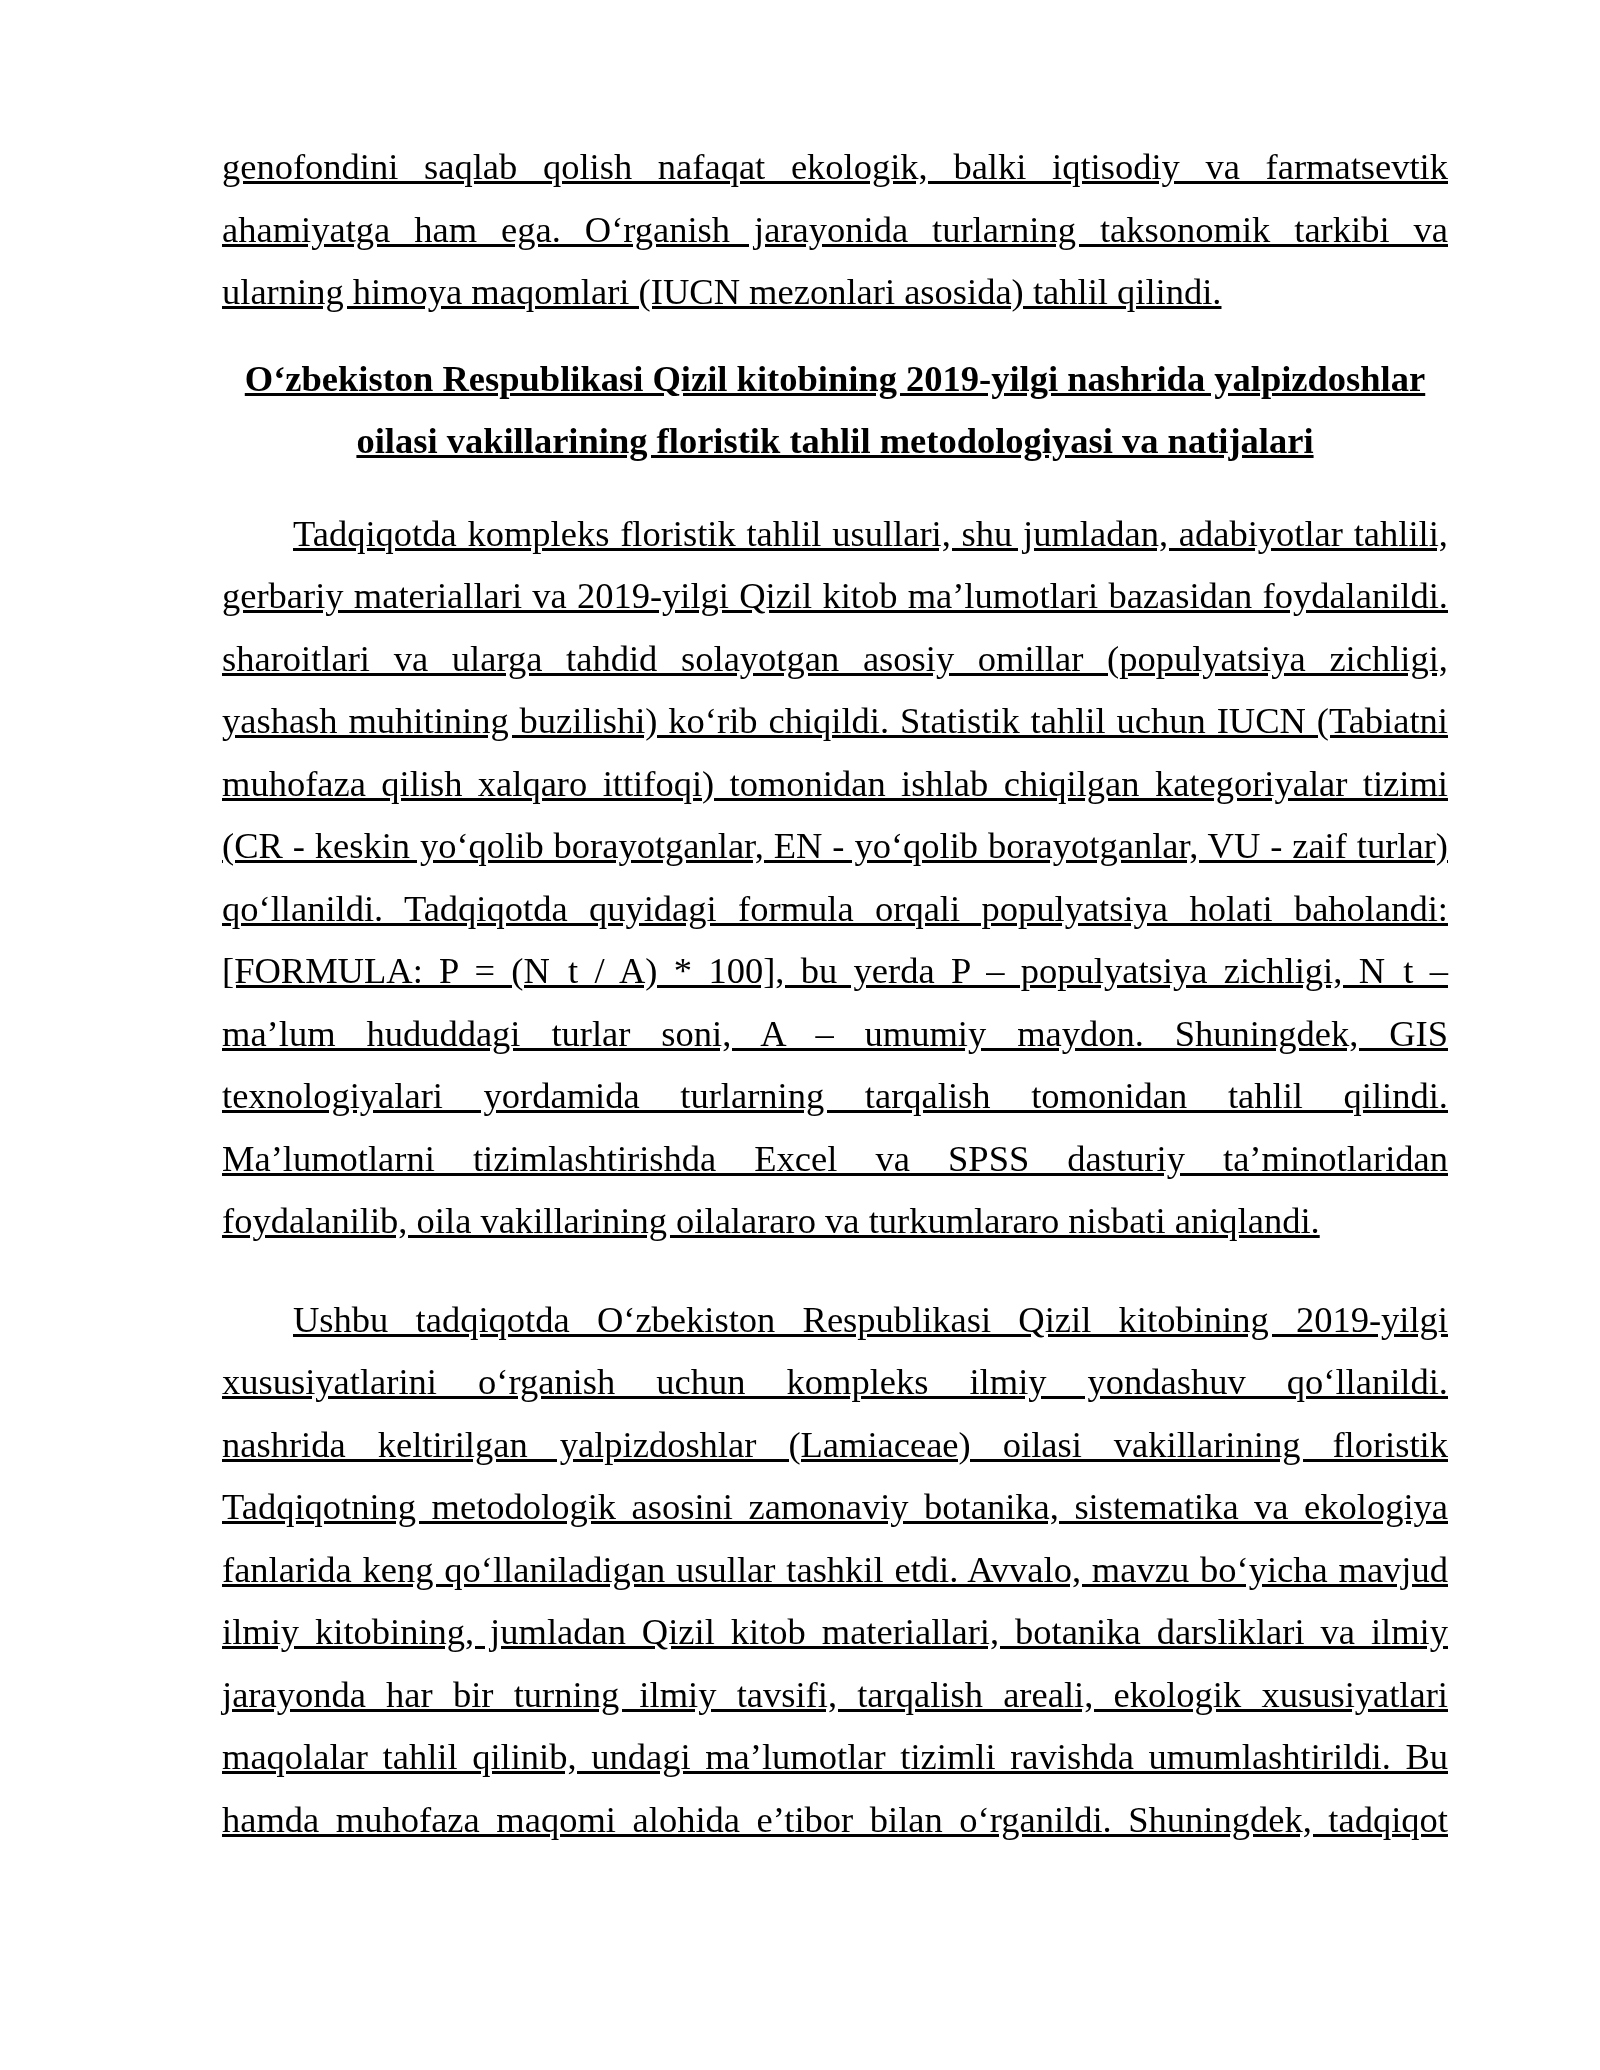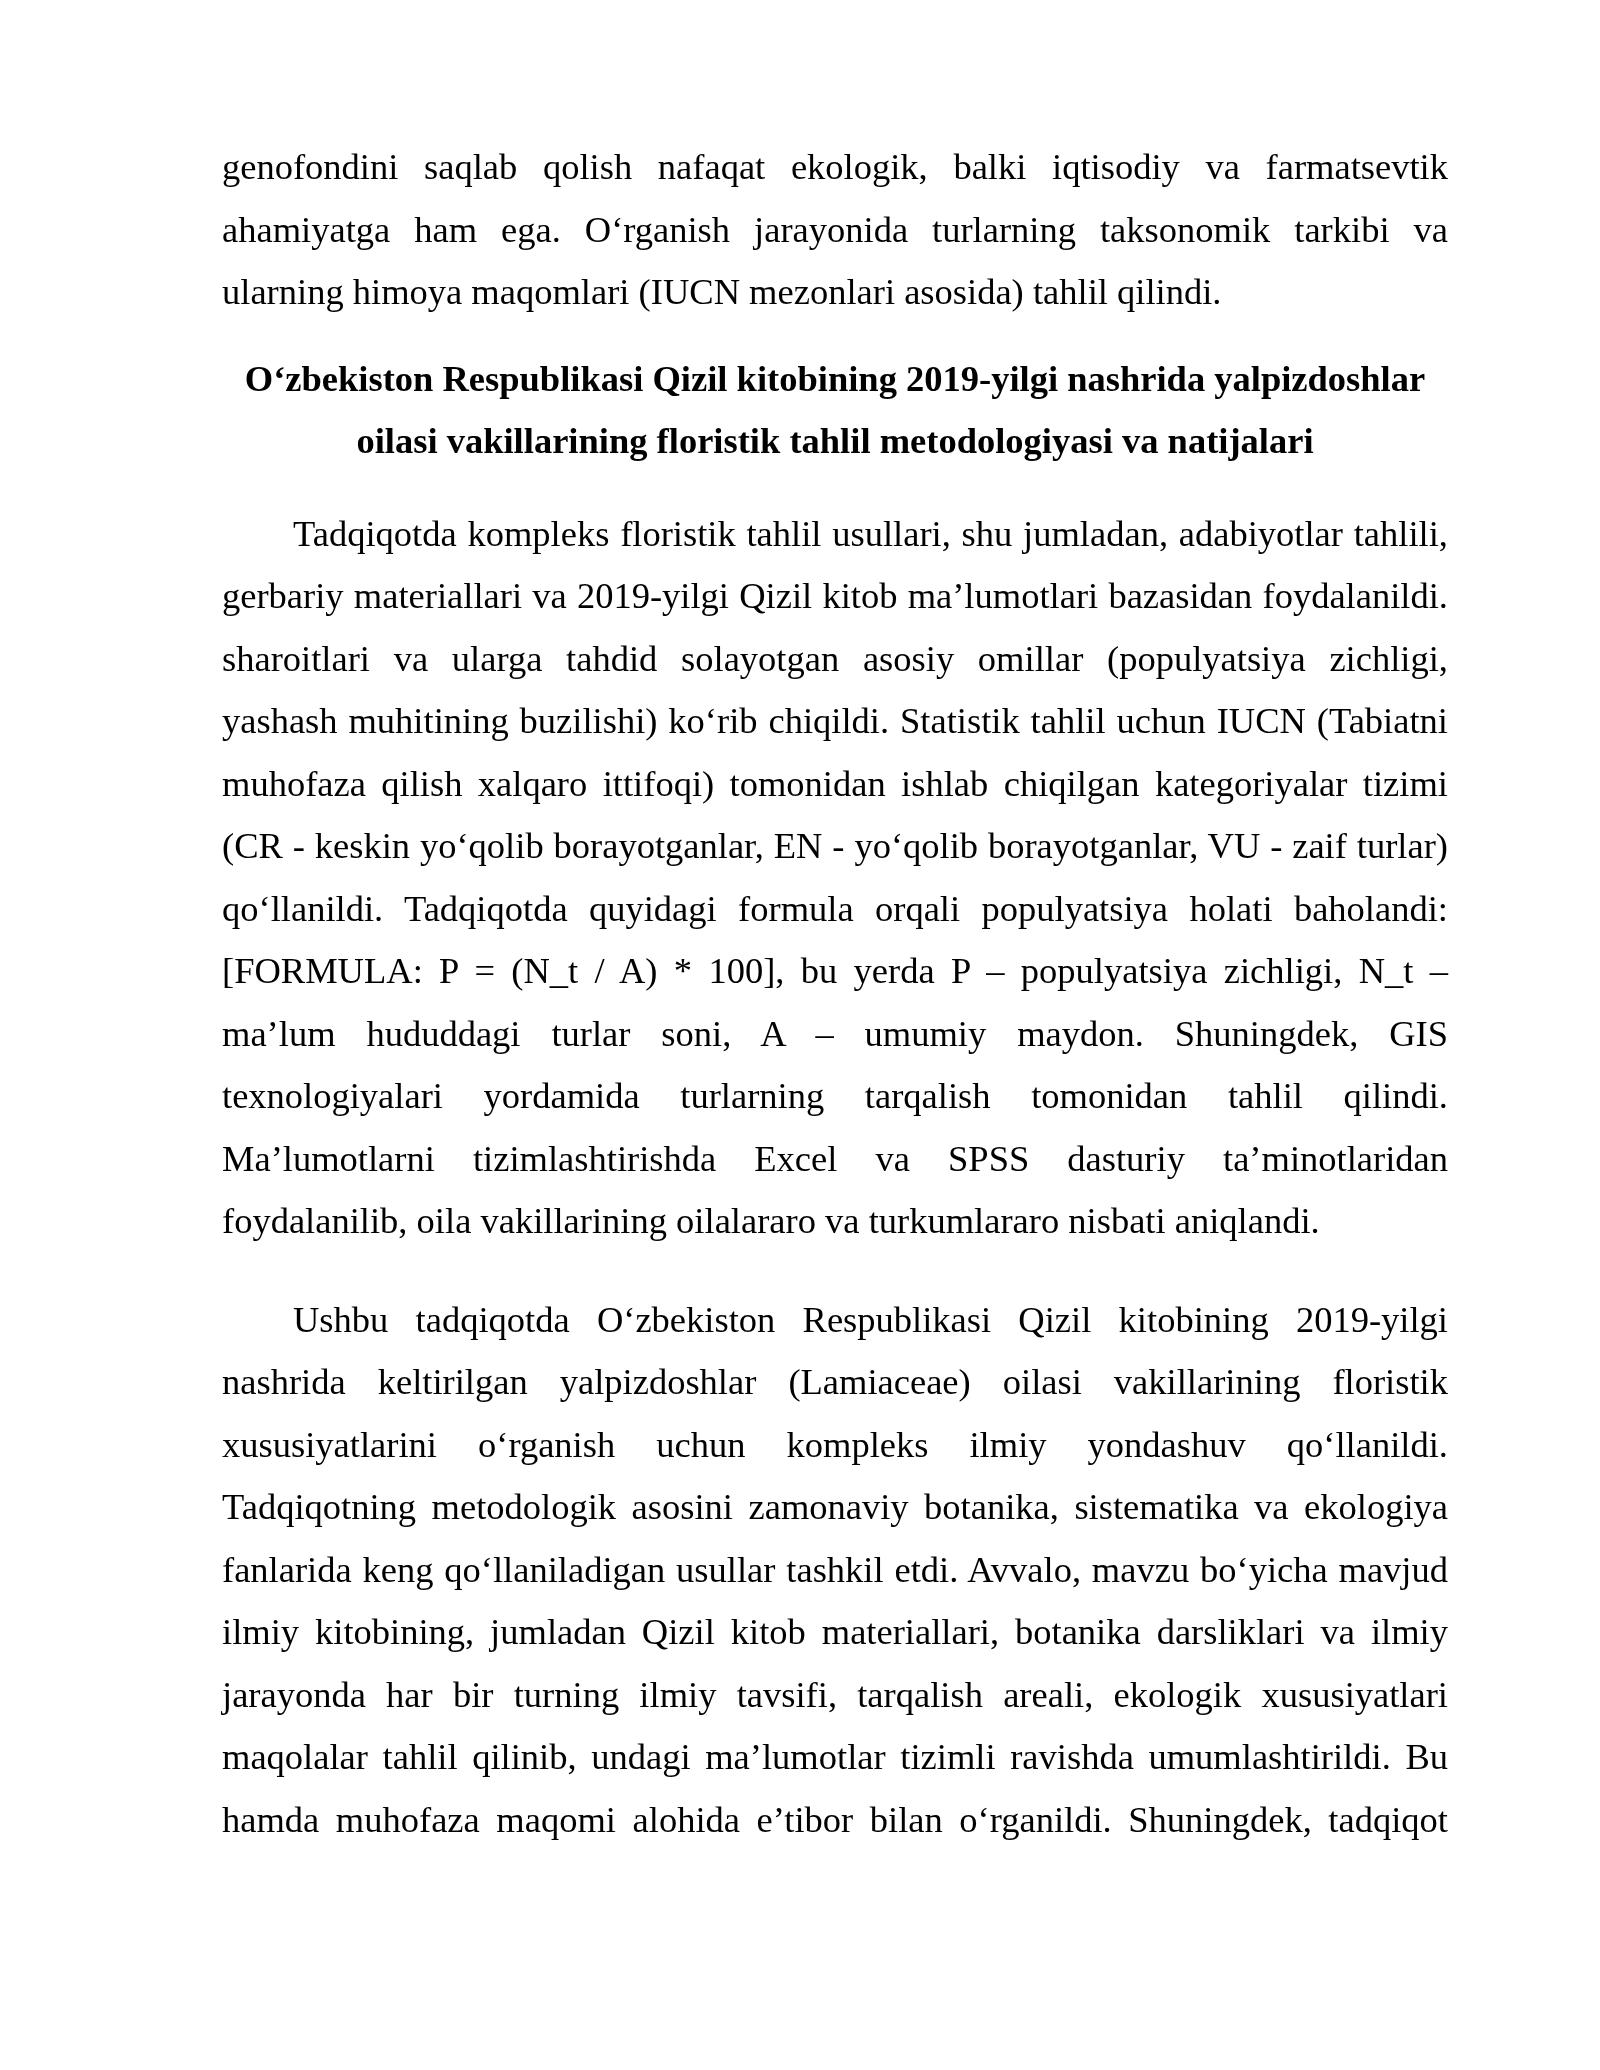--- a/index.html
+++ b/index.html
@@ -12,21 +12,21 @@
     width: 1600px;
     height: 2070px;
     background: #ffffff;
     color: #000000;
     font-family: "Liberation Serif", "DejaVu Serif", serif;
     font-size: 36.5px;
     box-sizing: border-box;
     padding: 136px 152px 0 222px;
     overflow: hidden;
   }
-  .para { margin: 0; }
+  .para { margin: 0; text-decoration: underline; }
   .para.heading { font-weight: bold; margin-top: 24px; }
   .para.heading + .para.body { margin-top: 30px; }
   .para.body + .para.body { margin-top: 36px; }
   .line {
     line-height: 62.5px;
     height: 62.5px;
     white-space: normal;
   }
   .line.just {
     text-align: justify;
@@ -62,22 +62,22 @@
         <div class="line just">(CR - keskin yo‘qolib borayotganlar, EN - yo‘qolib borayotganlar, VU - zaif turlar)</div>
         <div class="line just">qo‘llanildi. Tadqiqotda quyidagi formula orqali populyatsiya holati baholandi:</div>
         <div class="line just">[FORMULA: P = (N_t / A) * 100], bu yerda P – populyatsiya zichligi, N_t –</div>
         <div class="line just">ma’lum hududdagi turlar soni, A – umumiy maydon. Shuningdek, GIS</div>
         <div class="line just">texnologiyalari yordamida turlarning tarqalish tomonidan tahlil qilindi.</div>
         <div class="line just">Ma’lumotlarni tizimlashtirishda Excel va SPSS dasturiy ta’minotlaridan</div>
         <div class="line last">foydalanilib, oila vakillarining oilalararo va turkumlararo nisbati aniqlandi.</div>
       </div>
       <div class="para body">
         <div class="line just indent">Ushbu tadqiqotda O‘zbekiston Respublikasi Qizil kitobining 2019-yilgi</div>
+        <div class="line just">xususiyatlarini o‘rganish uchun kompleks ilmiy yondashuv qo‘llanildi.</div>
         <div class="line just">nashrida keltirilgan yalpizdoshlar (Lamiaceae) oilasi vakillarining floristik</div>
-        <div class="line just">xususiyatlarini o‘rganish uchun kompleks ilmiy yondashuv qo‘llanildi.</div>
         <div class="line just">Tadqiqotning metodologik asosini zamonaviy botanika, sistematika va ekologiya</div>
         <div class="line just">fanlarida keng qo‘llaniladigan usullar tashkil etdi. Avvalo, mavzu bo‘yicha mavjud</div>
         <div class="line just">ilmiy kitobining, jumladan Qizil kitob materiallari, botanika darsliklari va ilmiy</div>
         <div class="line just">jarayonda har bir turning ilmiy tavsifi, tarqalish areali, ekologik xususiyatlari</div>
         <div class="line just">maqolalar tahlil qilinib, undagi ma’lumotlar tizimli ravishda umumlashtirildi. Bu</div>
         <div class="line just">hamda muhofaza maqomi alohida e’tibor bilan o‘rganildi. Shuningdek, tadqiqot</div>
       </div>
     </div>
 </div>
 

